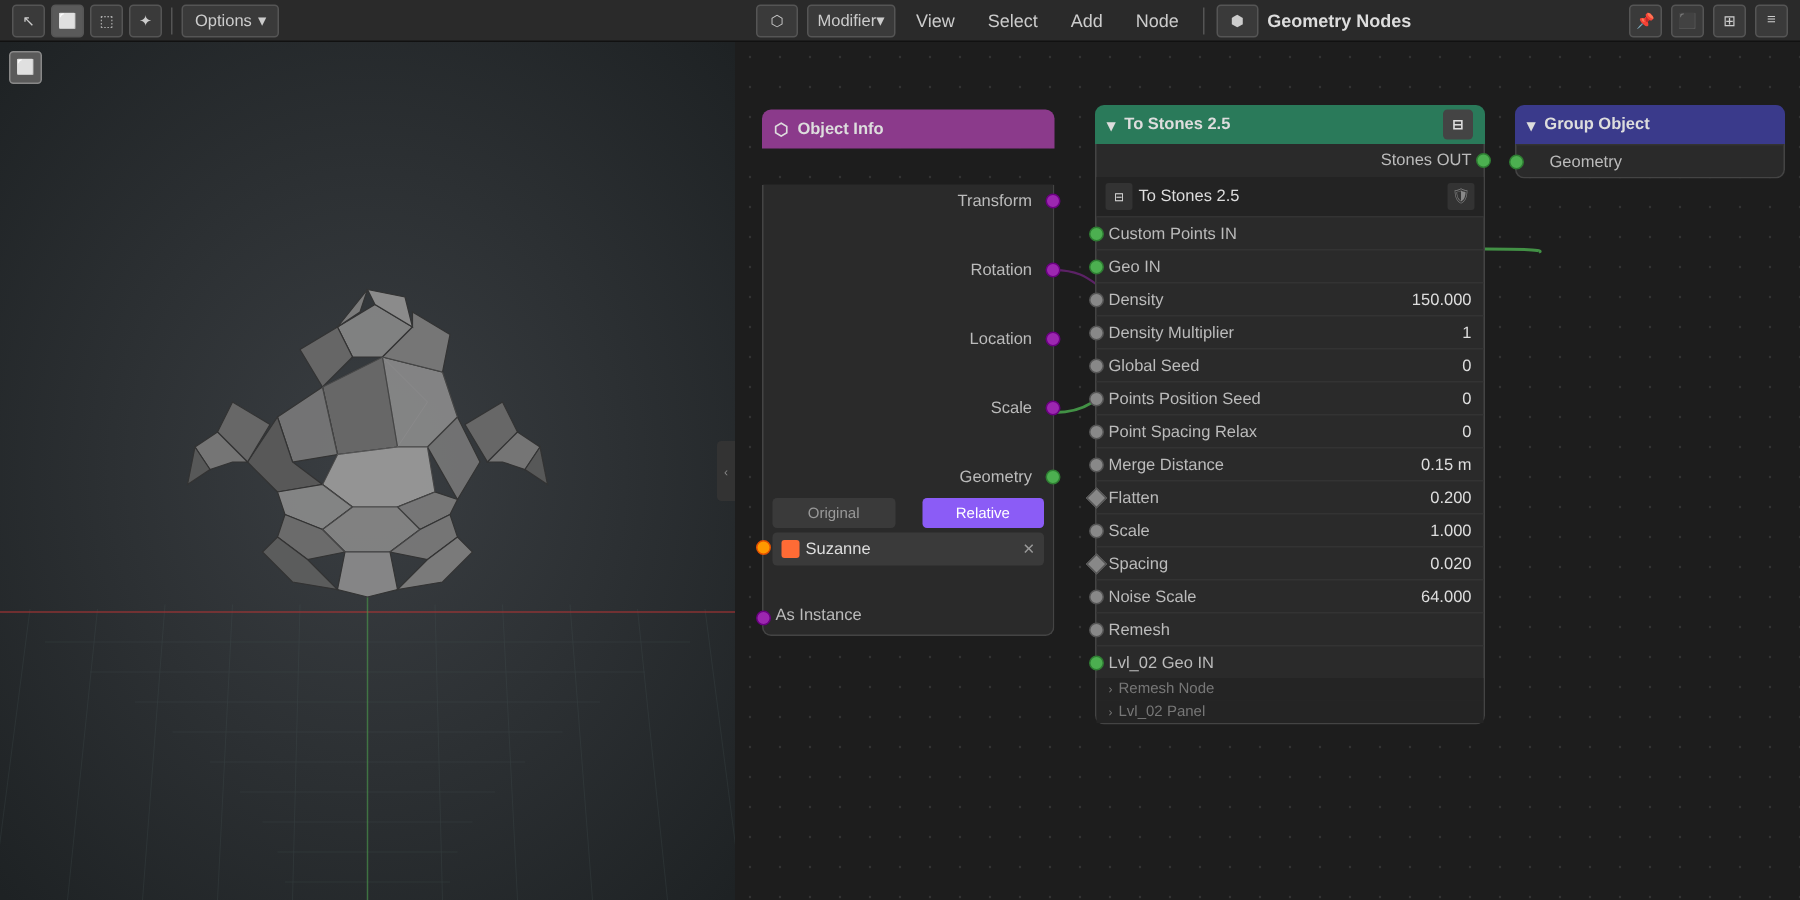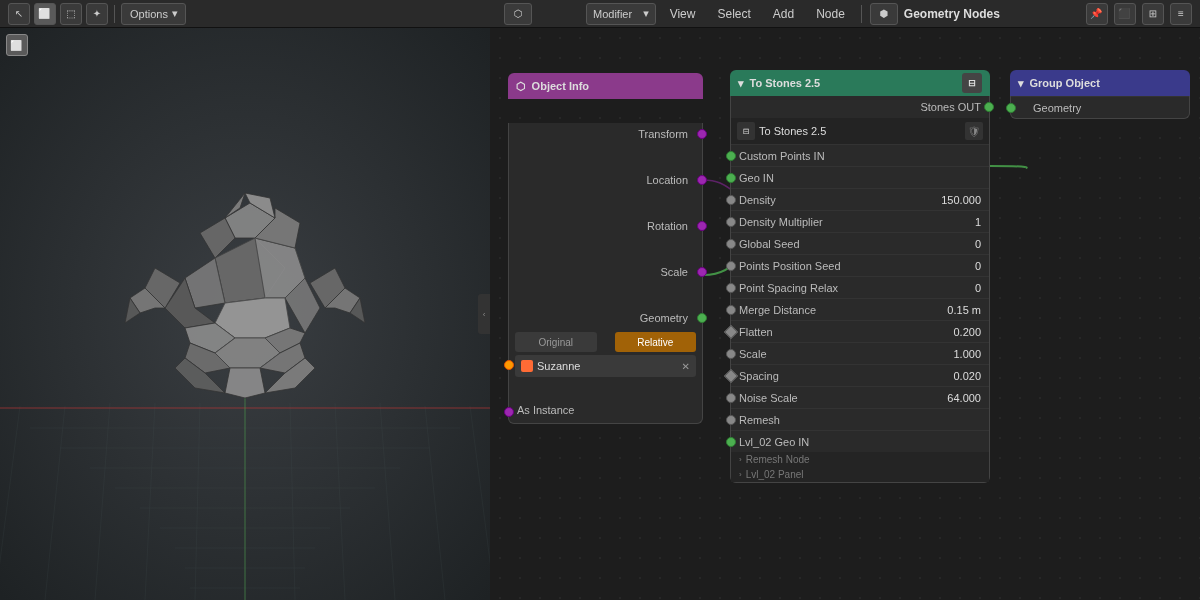--- a/index.html
+++ b/index.html
@@ -58,25 +58,24 @@
       margin: 0 2px;
     }
     .dropdown-btn {
       height: 22px;
       background: #3a3a3a;
       border: 1px solid #555;
       border-radius: 3px;
       display: flex;
       align-items: center;
       padding: 0 6px;
-      gap: 11px;
+      gap: 0;
       cursor: pointer;
       color: #ccc;
       font-size: 11px;
-      margin-left: 48px;
     }
     .options-btn {
       height: 22px;
       background: #3a3a3a;
       border: 1px solid #555;
       border-radius: 3px;
       padding: 0 8px;
       cursor: pointer;
       color: #ccc;
       font-size: 11px;
@@ -303,21 +302,21 @@
       font-size: 10px;
       cursor: pointer;
     }
 
     .node-btn-inactive {
       background: #3a3a3a;
       color: #999;
     }
 
     .node-btn-active {
-      background: #a16207;
+      background: #8b5cf6;
       color: #fff;
     }
 
     .object-input-row {
       display: flex;
       align-items: center;
       margin: 3px 6px;
       background: #3a3a3a;
       border-radius: 3px;
       height: 22px;
@@ -581,26 +580,26 @@
           <span>Object Info</span>
         </div>
         <div class="node-body">
 
           <div class="node-row">
             <span class="node-row-label">Transform</span>
             <div class="socket socket-purple socket-right" style="top:6px;"></div>
           </div>
 
           <div class="node-row">
+            <span class="node-row-label">Rotation</span>
+            <div class="socket socket-purple socket-right" style="top:6px;"></div>
+          </div>
+
+          <div class="node-row">
             <span class="node-row-label">Location</span>
-            <div class="socket socket-purple socket-right" style="top:6px;"></div>
-          </div>
-
-          <div class="node-row">
-            <span class="node-row-label">Rotation</span>
             <div class="socket socket-purple socket-right" style="top:6px;"></div>
           </div>
 
           <div class="node-row">
             <span class="node-row-label">Scale</span>
             <div class="socket socket-purple socket-right" style="top:6px;"></div>
           </div>
 
           <div class="node-row">
             <span class="node-row-label">Geometry</span>

